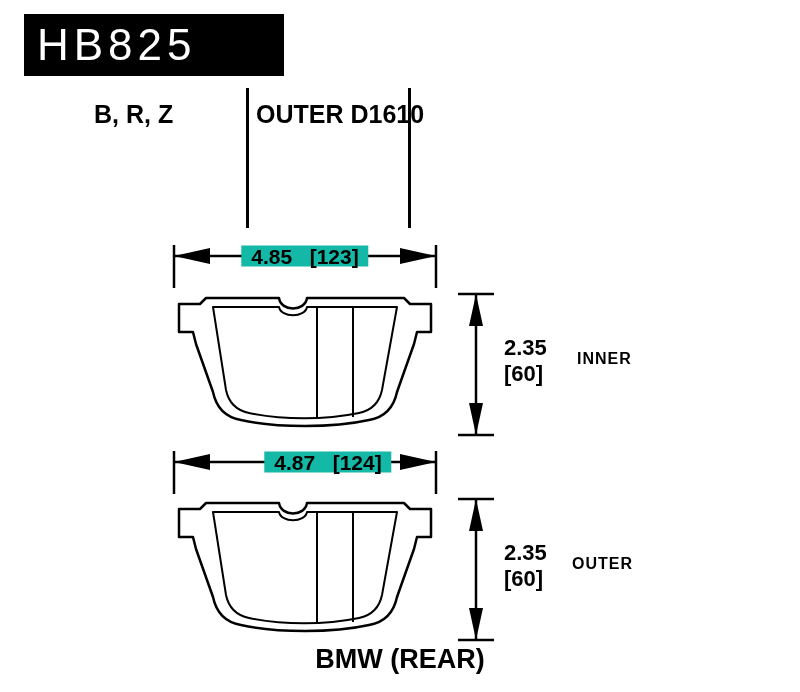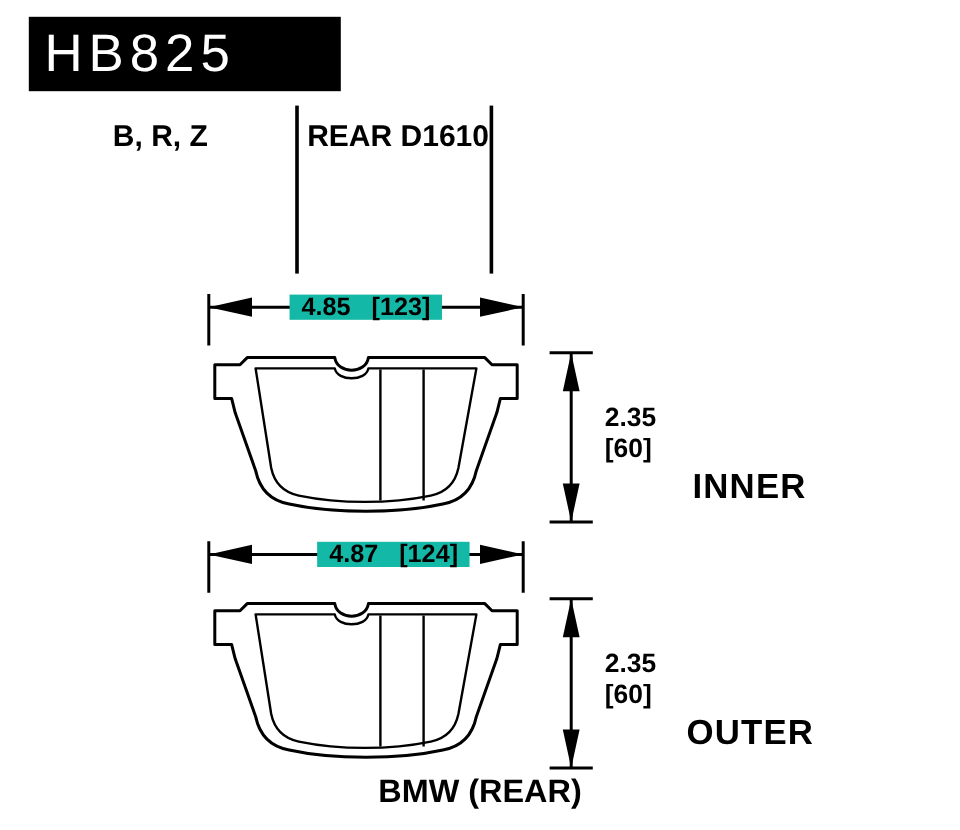--- a/index.html
+++ b/index.html
@@ -20,36 +20,36 @@
   .info { font-size:25px; font-weight:bold; white-space:pre; }
   .sep { width:3px; background:#000; }
 
   .dim-group { }
   .dim-text {
     position:absolute; left:50%; top:12px; transform:translate(-50%,-50%);
     font-size:21px; font-weight:bold; background:#14b8a6; padding:0 10px;
     white-space:pre; line-height:1;
   }
   .thick { font-size:22px; font-weight:bold; line-height:1; }
-  .pos-label { font-size:29px; font-weight:bold; letter-spacing:1px;margin-top:40px; }
+  .pos-label { font-size:16px; font-weight:bold; letter-spacing:1px; }
   .footer-text { left:0; right:0; top:644px; text-align:center; font-size:27px; font-weight:bold; }
 
   svg { display:block; }
 </style>
 </head>
 <body>
 
 <div class="canvas">
 
   <div class="abs hdr-box">
     <span class="hdr-text">HB825</span>
   </div>
 
   <div class="abs info" style="left:82px; top:100px;margin-left:12px;">B, R, Z</div>
-  <div class="abs info" style="left:256px; top:100px;">REAR D1610</div>
+  <div class="abs info" style="left:256px; top:100px;">OUTER D1610</div>
 
   <div class="abs sep" style="left:246px; top:88px; height:140px;"></div>
   <div class="abs sep" style="left:408px; top:88px; height:140px;"></div>
 
   <div class="abs dim-group" style="left:172px; top:244px; width:266px; height:46px;">
     <svg width="266" height="46" viewBox="0 0 266 46">
       <line x1="2" y1="1" x2="2" y2="44" stroke="#000" stroke-width="2.5"></line>
       <line x1="264" y1="1" x2="264" y2="44" stroke="#000" stroke-width="2.5"></line>
       <line x1="2" y1="12" x2="264" y2="12" stroke="#000" stroke-width="2.5"></line>
       <polygon points="2,12 38,4 38,20" fill="#000"></polygon>

